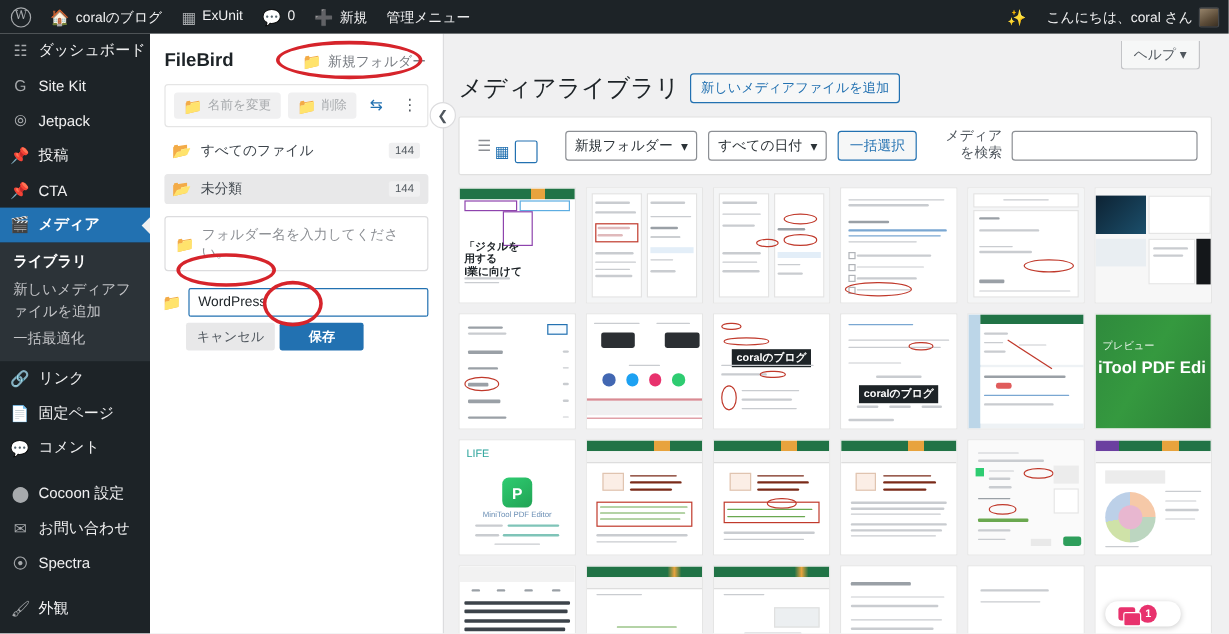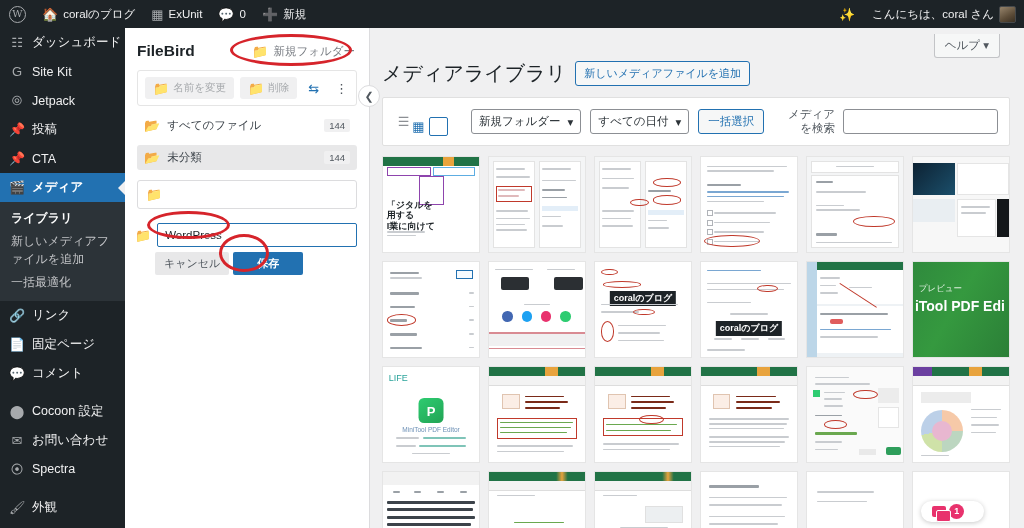--- a/index.html
+++ b/index.html
@@ -302,20 +302,23 @@
       <span class="ico">▦</span>
       <span>ExUnit</span>
     </div>
     <div class="ab-item">
       <span class="ico">💬</span>
       <span>0</span>
     </div>
     <div class="ab-item">
       <span class="ico">➕</span>
       <span>新規</span>
+    </div>
+    <div class="ab-item">
+      <span>管理メニュー</span>
     </div>
     <div class="ab-spacer"></div>
     <div class="ab-item">
       <span class="sparkle">✨</span>
     </div>
     <div class="ab-item">
       <span>こんにちは、coral さん</span>
       <span class="avatar-sm"></span>
     </div>
   </div>
@@ -415,20 +418,21 @@
       <span class="count">144</span>
     </div>
     <div class="fb-row sel">
       <span class="fb-folder-ico blue">📂</span>
       <span>未分類</span>
       <span class="count">144</span>
     </div>
 
     <div class="fb-search">
       <span class="ico">📁</span>
+      <span>フォルダー名を入力してください。</span>
     </div>
 
     <div class="fb-newrow">
       <span class="fb-folder-ico">📁</span>
       <input class="fb-input" type="text" value="WordPress" style="">
     </div>
     <div class="fb-actions">
       <span class="fb-cancel">キャンセル</span>
       <span class="fb-save">保存</span>
     </div>

